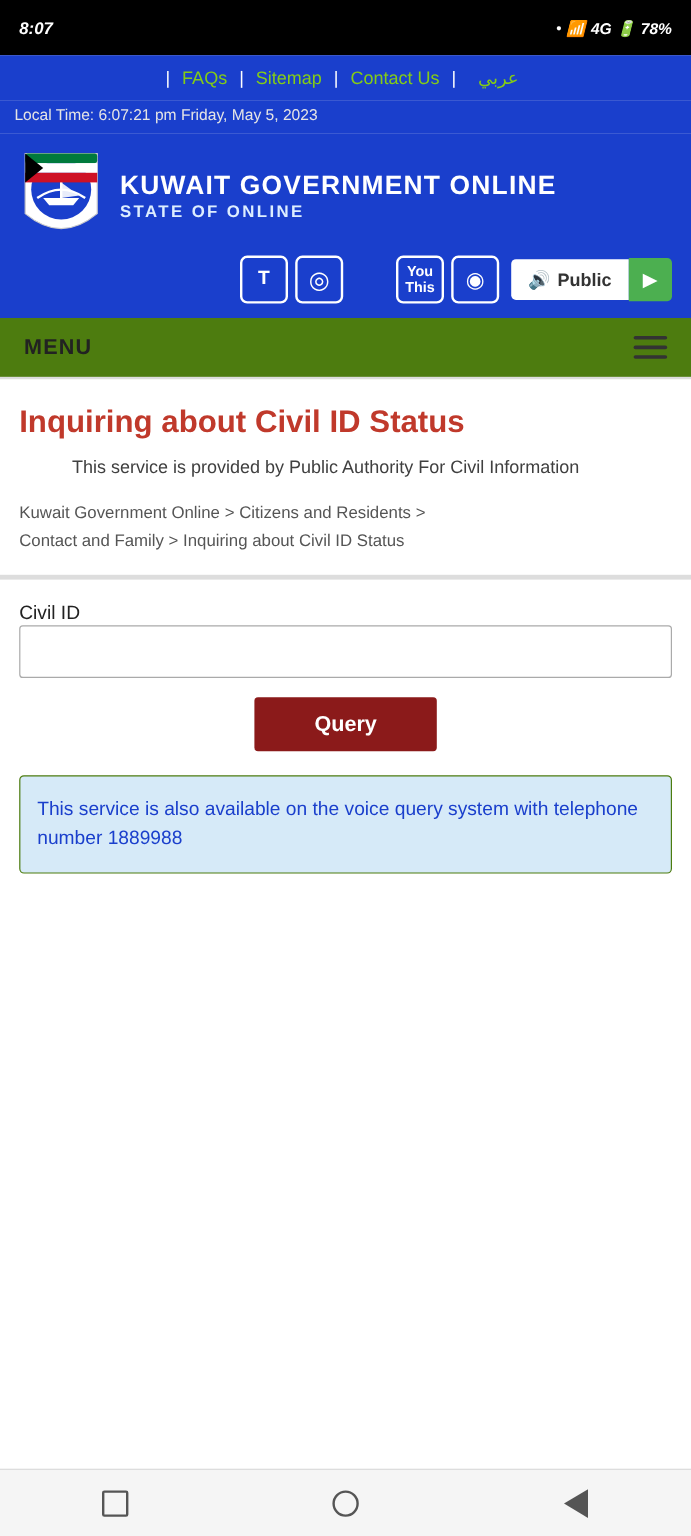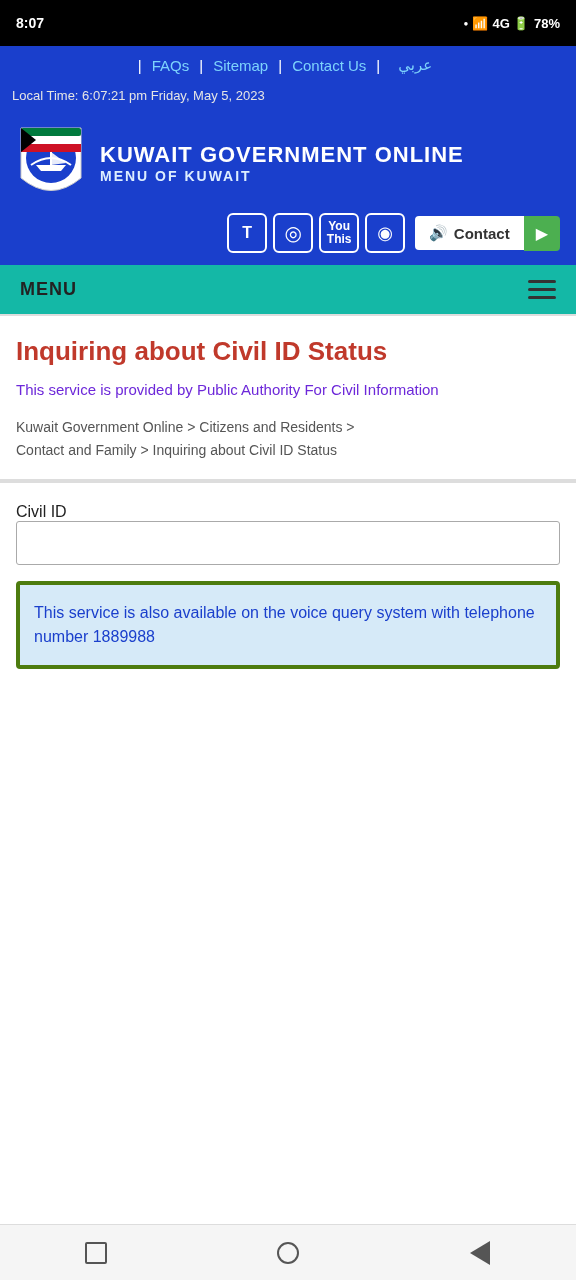--- a/index.html
+++ b/index.html
@@ -17,41 +17,42 @@
     .status-bar {
       background: #000;
       color: #fff;
       display: flex;
       justify-content: space-between;
       align-items: center;
       padding: 23px 16px;
       height: 36px;
       font-size: 14px;
       font-weight: bold;
+      font-style: italic;
     }
     .status-right {
       display: flex;
       align-items: center;
       gap: 4px;
       font-size: 13px;
     }
 
     
     .top-nav {
       background: #1a3fcc;
       color: #fff;
       display: flex;
       align-items: center;
       justify-content: center;
       padding: 10px 16px;
       gap: 4px;
       font-size: 15px;
     }
     .top-nav a {
-      color: #7dd3fc;
+      color: #84cc16;
       text-decoration: none;
       padding: 0 6px;
       text-align: right;
     }
     .top-nav .arabic {
       margin-left: 8px;
       font-size: 15px;
     }
 
     
@@ -139,21 +140,21 @@
       color: #fff;
       border: none;
       padding: 8px 12px;
       font-size: 16px;
       border-radius: 0 4px 4px 0;
       cursor: pointer;
     }
 
     
     .menu-bar {
-      background: #14b8a6;
+      background: #4d7c0f;
       border-bottom: 2px solid #ddd;
       display: flex;
       align-items: center;
       justify-content: space-between;
       padding: 14px 20px;
     }
     .menu-label {
       font-size: 18px;
       font-weight: bold;
       color: #222;
@@ -180,24 +181,25 @@
       padding: 20px 16px;
     }
     .page-title {
       font-size: 26px;
       font-weight: bold;
       color: #c0392b;
       margin-bottom: 12px;
       line-height: 1.2;
     }
     .service-provider {
-      color: #6d28d9;
+      color: #404040;
       font-size: 15px;
       margin-bottom: 16px;
       line-height: 1.4;
+      margin-left: 44px;
     }
     .breadcrumb {
       font-size: 14px;
       color: #555;
       margin-bottom: 18px;
       line-height: 1.6;
     }
 
     .divider {
       height: 4px;
@@ -234,21 +236,21 @@
       border: none;
       padding: 12px 50px;
       font-size: 18px;
       border-radius: 3px;
       cursor: pointer;
       font-weight: bold;
     }
 
     .info-box {
       background: #d6eaf8;
-      border: 4px solid #4d7c0f;
+      border: 1px solid #4d7c0f;
       border-radius: 4px;
       padding: 16px 14px;
       font-size: 16px;
       color: #1a3fcc;
       line-height: 1.5;
     }
 
     
     .bottom-nav {
       background: #f5f5f5;
@@ -334,44 +336,44 @@
       <path d="M35,29 L50,40 L35,42 Z" fill="#fff" opacity="0.9"></path>
 
       <rect x="5" y="5" width="60" height="8" fill="#007a3d" rx="2"></rect>
       <rect x="5" y="13" width="60" height="8" fill="#fff"></rect>
       <rect x="5" y="21" width="60" height="8" fill="#ce1126"></rect>
 
       <polygon points="5,5 20,17 5,29" fill="#000"></polygon>
     </svg>
     <div class="logo-text">
       <div class="main-title">KUWAIT GOVERNMENT ONLINE</div>
-      <div class="sub-title">MENU OF KUWAIT</div>
+      <div class="sub-title">STATE OF ONLINE</div>
     </div>
   </div>
 
   <div class="social-area">
     <div class="social-icon-box">
       <span style="font-weight:bold;font-size:16px;">T</span>
     </div>
     <div class="social-icon-box">
       <span style="font-size:20px;">◎</span>
     </div>
-    <div class="social-icon-box" style="position:relative;">
+    <div class="social-icon-box" style="position:relative;margin-left:38px;">
       <span style="font-size:12px; font-weight:bold; display:flex;flex-direction:column;align-items:center;line-height:1.1;">
         <span>You</span>
           <span>This</span>
       </span>
     </div>
     <div class="social-icon-box">
       <span style="font-size:18px;">◉</span>
     </div>
     <div class="listen-btn">
       <button class="listen-main">
         <span>🔊</span>
-        <span>Contact</span>
+        <span>Public</span>
       </button>
       <button class="listen-play">
         <span>▶</span>
       </button>
     </div>
   </div>
 </div>
 
 <div class="menu-bar">
   <span class="menu-label">MENU</span>
@@ -396,20 +398,23 @@
     <span>Contact and Family</span>
     <span> &gt; </span>
     <span>Inquiring about Civil ID Status</span>
   </div>
 
   <div class="divider"></div>
 
   <label class="field-label" for="civil-id-input">Civil ID</label>
   <input class="text-input" id="civil-id-input" type="text" placeholder="" style="">
 
+  <div class="query-btn-row">
+    <button class="query-btn">Query</button>
+  </div>
 
   <div class="info-box">
     <span>This service is also available on the voice query system with telephone number 1889988</span>
   </div>
 </div>
 
 <div class="bottom-nav">
   <div class="bottom-nav-btn">
     <div class="btn-square"></div>
   </div>

